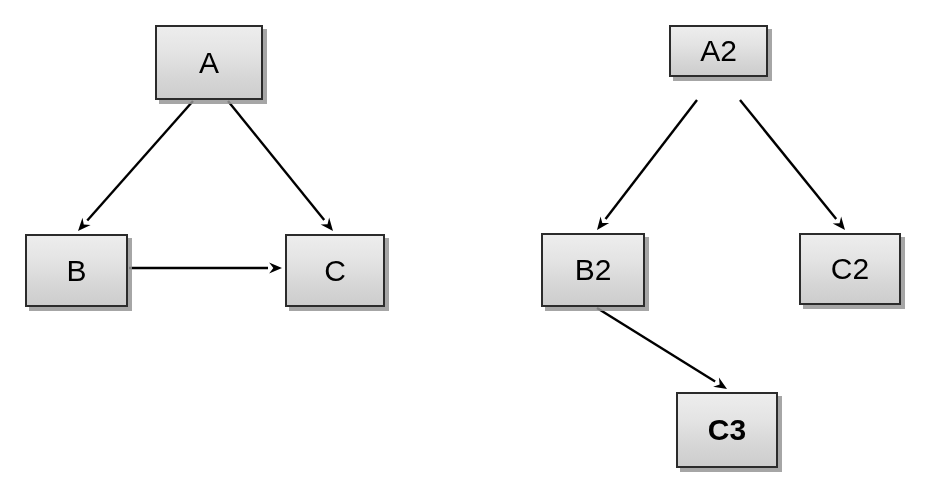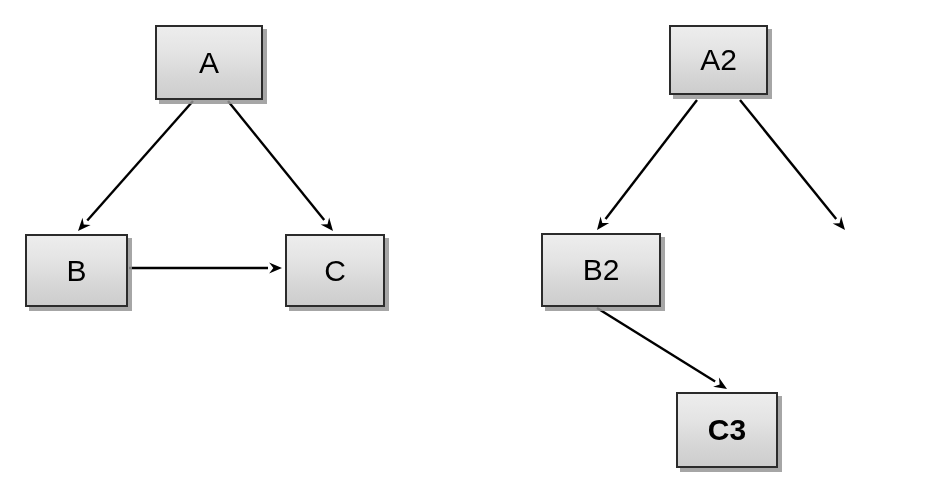--- a/index.html
+++ b/index.html
@@ -81,23 +81,26 @@
   <div class="node" style="left: 155px; top: 25px; width: 108px; height: 75px;">
     <span class="node-label">A</span>
   </div>
   <div class="node" style="left: 25px; top: 234px; width: 103px; height: 73px;">
     <span class="node-label">B</span>
   </div>
   <div class="node" style="left: 285px; top: 234px; width: 100px; height: 73px;">
     <span class="node-label">C</span>
   </div>
 
-  <div class="node" style="left: 669px; top: 25px; width: 99px; height: 70px;">
+  <div class="node" style="left: 669px; top: 25px; width: 99px; height: 52px;">
     <span class="node-label">A2</span>
   </div>
-  <div class="node" style="left: 541px; top: 233px; width: 120px; height: 74px;">
+  <div class="node" style="left: 541px; top: 233px; width: 104px; height: 74px;">
     <span class="node-label">B2</span>
+  </div>
+  <div class="node" style="left: 799px; top: 233px; width: 102px; height: 72px;">
+    <span class="node-label">C2</span>
   </div>
   <div class="node" style="left: 676px; top: 392px; width: 102px; height: 76px; font-weight: bold;">
     <span class="node-label">C3</span>
   </div>
 
 </div>
 
 </body></html>

